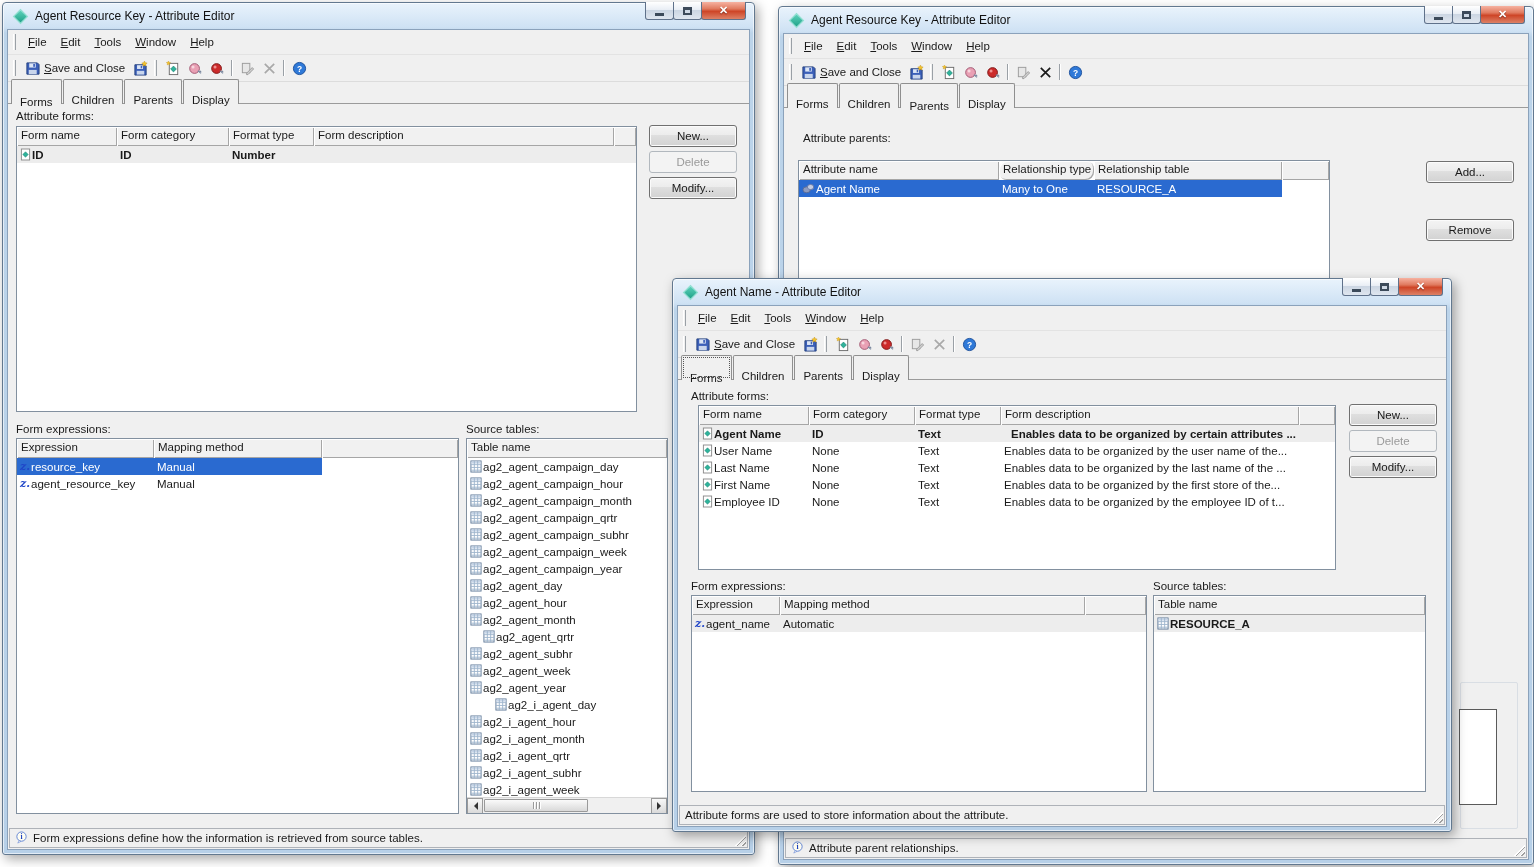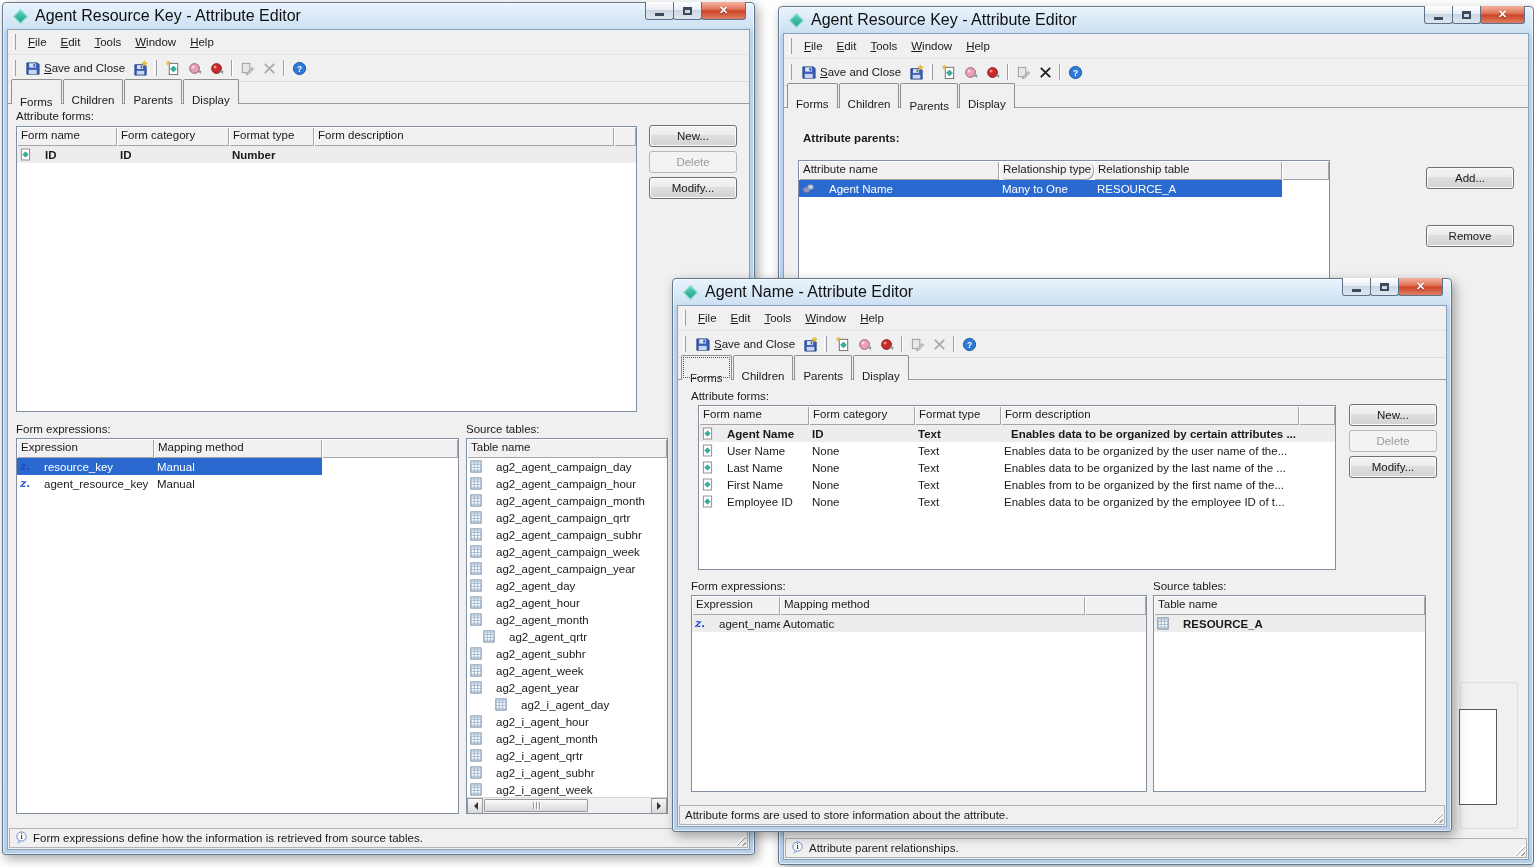--- a/index.html
+++ b/index.html
@@ -7,21 +7,21 @@
   #stage { position:relative; width:1534px; height:867px; overflow:hidden; background:#ffffff; }
 
   
   .win { position:absolute; border:1px solid #62788f; border-radius:4px 4px 3px 3px;
          background:linear-gradient(#e9f3fc, #cfe2f4 24px, #bcd4ea 30px, #b7d0e8);
          box-shadow: inset 0 0 0 1px rgba(255,255,255,.6), 3px 4px 12px rgba(0,0,0,.35);
          padding:0 4px 4px 4px; }
   .titlebar { height:26px; display:flex; align-items:center; padding:0 4px; position:relative; }
   .appicon { width:11px; height:11px; transform:rotate(45deg); margin:0 9px 0 4px;
              background:linear-gradient(135deg,#5fd3bc,#1ea187); border:1px solid #8fe0d0; }
-  .wtitle { font-size:16px; color:#111; white-space:nowrap; }
+  .wtitle { font-size:12px; color:#111; white-space:nowrap; }
   .caps { position:absolute; right:4px; top:-1px; display:flex; }
   .cap { width:29px; height:18px; border:1px solid #5f718a; border-top:none; border-radius:0 0 3px 3px;
          background:linear-gradient(#ffffff,#e9eef5 45%,#ccd6e3 50%,#dfe6ef); margin-left:-1px;
          display:flex; align-items:center; justify-content:center; }
   .cap.close { width:45px; background:linear-gradient(#f6b2a1,#e07a5f 40%,#ce4527 55%,#dd8166);
                color:#fff; font-weight:bold; font-size:11px; text-shadow:0 1px 1px #7d2717; }
   .glyph-min { width:9px; height:3px; background:#3c4a5a; margin-top:7px; }
   .glyph-max { width:9px; height:8px; border:2px solid #3c4a5a; border-top-width:3px; }
   .client { position:relative; background:#f0f0f0; border:1px solid #8ba2bb; height:calc(100% - 26px); overflow:hidden; }
 
@@ -55,21 +55,21 @@
   
   .lv { position:absolute; background:#fff; border:1px solid #82909f; overflow:hidden; }
   .lv-head { display:flex; height:19px; }
   .lv-h { padding:2px 4px 0 4px; background:#f1f1f1; white-space:nowrap; overflow:hidden;
           box-shadow: inset 1px 1px 0 #ffffff, inset -1px -1px 0 #a6a6a6; }
   .lv-h.fill { flex:1 1 auto; }
   .lv-body { }
   .lv-row { display:flex; height:17px; white-space:nowrap; align-items:center; }
   .lv-row.b { font-weight:bold; }
   .lv-row.soft { background:#ededed; }
-  .lv-c { display:flex; align-items:center; gap:14px; padding:0 3px; overflow:hidden; height:100%; }
+  .lv-c { display:flex; align-items:center; gap:1px; padding:0 3px; overflow:hidden; height:100%; }
   .lv-row.sel .lv-c { background:#2a6ad0; color:#fff; }
   .row-icon { flex:0 0 auto; display:flex; }
   .exicon { color:#1f45c8; font-style:italic; font-family:"DejaVu Serif", serif; font-size:11px; font-weight:bold; }
 
   
   .btncol { position:absolute; display:flex; flex-direction:column; gap:4px; }
   .btn { width:88px; height:22px; display:flex; align-items:center; justify-content:center;
          border:1px solid #707070; border-radius:3px; color:#1a1a1a;
          background:linear-gradient(#f4f4f4,#ececec 45%,#dfdfdf 46%,#d2d2d2); box-shadow:inset 0 0 0 1px #fbfbfb; }
   .btn.disabled { color:#9a9a9a; border-color:#b2b8be; background:#f3f3f3; box-shadow:none; }
@@ -624,21 +624,21 @@
             </span>
           </span>
       </div>
       <div class="tabs">
           <span class="tab">Forms</span>
           <span class="tab">Children</span>
           <span class="tab active">Parents</span>
           <span class="tab">Display</span>
         </div>
       <div class="pane">
-        <div class="lbl" style="left:19px; top:24px;font-weight:bold;">Attribute parents:</div>
+        <div class="lbl" style="left:19px; top:24px;">Attribute parents:</div>
         <div class="lv" style="left:14px; top:52px; width:532px; height:132px;">
             <div class="lv-head">
               <span class="lv-h" style="width: 200px; flex: 0 0 200px;">Attribute name</span>
               <span class="lv-h" style="width: 95px; flex: 0 0 95px; border-radius: 8px;">Relationship type</span>
               <span class="lv-h" style="width: 188px; flex: 0 0 188px;">Relationship table</span>
               <span class="lv-h fill"></span>
             </div>
             <div class="lv-body">
               <div class="lv-row sel">
                 <span class="lv-c" style="width: 200px; flex: 0 0 200px;">
@@ -652,21 +652,21 @@
                 </span>
                 <span class="lv-c" style="width: 95px; flex: 0 0 95px;">
                   <span class="lv-t">Many to One</span>
                 </span>
                 <span class="lv-c" style="width: 188px; flex: 0 0 188px;">
                   <span class="lv-t">RESOURCE_A</span>
                 </span>
               </div>
             </div>
           </div>
-        <div class="btncol" style="left:642px; top:59px;gap:36px;">
+        <div class="btncol" style="left:642px; top:53px;gap:36px;">
             <div class="btn">Add...</div>
             <div class="btn">Remove</div>
           </div>
         <div class="frag-group" style="left:676px; top:574px; width:58px; height:147px;"></div>
         <div class="frag-white" style="left:675px; top:601px; width:38px; height:96px;"></div>
       </div>
       <div class="statusbar">
         <div class="status-field">
           <span><svg width="13" height="13" viewBox="0 0 14 14">
                 <circle cx="7" cy="6" r="5" fill="#fffef2" stroke="#5b7fd4"></circle>
@@ -852,21 +852,21 @@
                   </span>
                   <span class="lv-t">First Name</span>
                 </span>
                 <span class="lv-c" style="width: 106px; flex: 0 0 106px;">
                   <span class="lv-t">None</span>
                 </span>
                 <span class="lv-c" style="width: 86px; flex: 0 0 86px;">
                   <span class="lv-t">Text</span>
                 </span>
                 <span class="lv-c" style="width: 298px; flex: 0 0 298px;">
-                  <span class="lv-t">Enables from to be organized by the first name of the...</span>
+                  <span class="lv-t">Enables data to be organized by the first store of the...</span>
                 </span>
               </div>
               <div class="lv-row">
                 <span class="lv-c" style="width: 110px; flex: 0 0 110px;">
                   <span class="row-icon">
                     <svg width="11" height="13" viewBox="0 0 12 14">
                       <rect x="1.5" y="1" width="9" height="12" fill="#fff" stroke="#8a8a8a"></rect>
                       <rect x="3.9" y="4.9" width="4.2" height="4.2" transform="rotate(45 6 7)" fill="#2fb39b" stroke="#1b7f6e" stroke-width=".5"></rect>
                     </svg>
                   </span>

